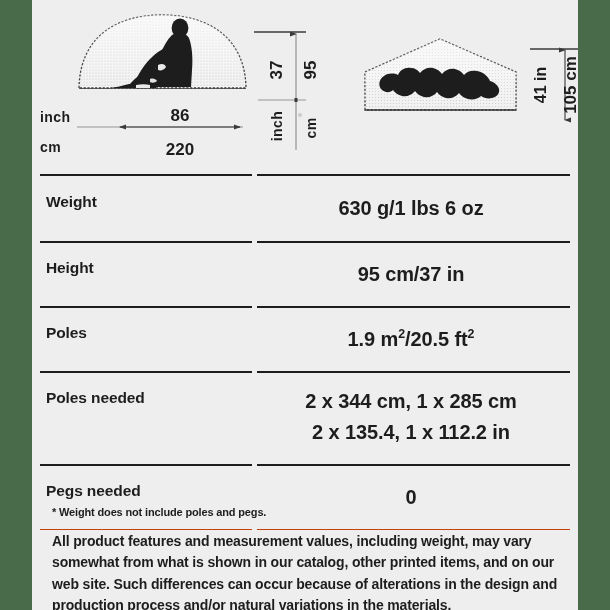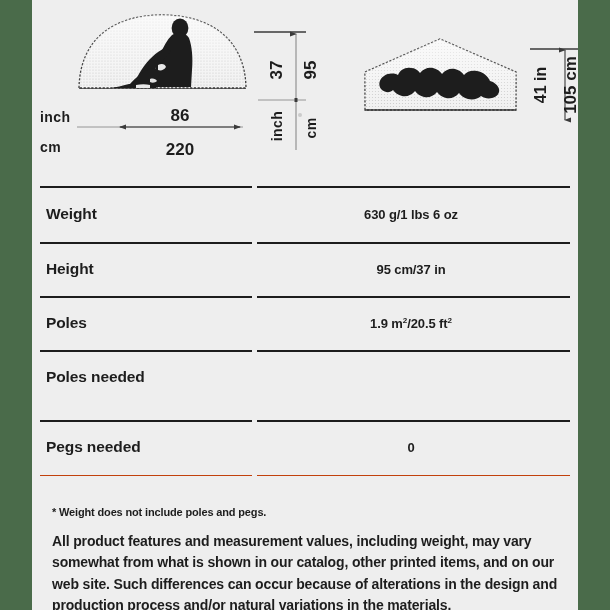--- a/index.html
+++ b/index.html
@@ -54,21 +54,21 @@
   .diagram-svg {
     position: absolute;
     top: 0;
     left: 0;
   }
 
   
   #spec-table {
     position: absolute;
     left: 8px;
-    top: 186px;
+    top: 174px;
     width: 530px;
   }
   .spec-row {
     position: relative;
     display: flex;
     align-items: flex-start;
     border-top: 2px solid #1d1d1d;
   }
   .spec-row:last-of-type {
     border-bottom: 1px solid #c2410c;
@@ -99,21 +99,21 @@
     font-size: 15.5px;
     font-weight: bold;
     color: #1d1d1d;
     letter-spacing: -0.1px;
   }
   .spec-value {
     flex: 1 1 auto;
     box-sizing: border-box;
     padding: 16px 0 16px 0;
     text-align: center;
-    font-size: 13px;
+    font-size: 20px;
     font-weight: bold;
     color: #1d1d1d;
     letter-spacing: -0.1px;
     line-height: 1.55;
   }
   .spec-value .line2 { display: block; }
   .spec-value sup {
     font-size: 0.62em;
     vertical-align: super;
     line-height: 0;
@@ -313,20 +313,24 @@
         <div class="rule-gap"></div>
         <div class="spec-label">Poles</div>
         <div class="spec-value">
           <span>1.9 m</span><sup>2</sup><span>/20.5 ft</span><sup>2</sup>
         </div>
       </div>
 
       <div class="spec-row row-poles">
         <div class="rule-gap"></div>
         <div class="spec-label">Poles needed</div>
+        <div class="spec-value">
+          <span class="line2">2 x 344 cm, 1 x 285 cm</span>
+          <span class="line2">2 x 135.4, 1 x 112.2 in</span>
+        </div>
       </div>
 
       <div class="spec-row row-pegs">
         <div class="rule-gap"></div>
         <div class="rule-gap-bottom"></div>
         <div class="spec-label">Pegs needed</div>
         <div class="spec-value">0</div>
       </div>
     </div>
 

